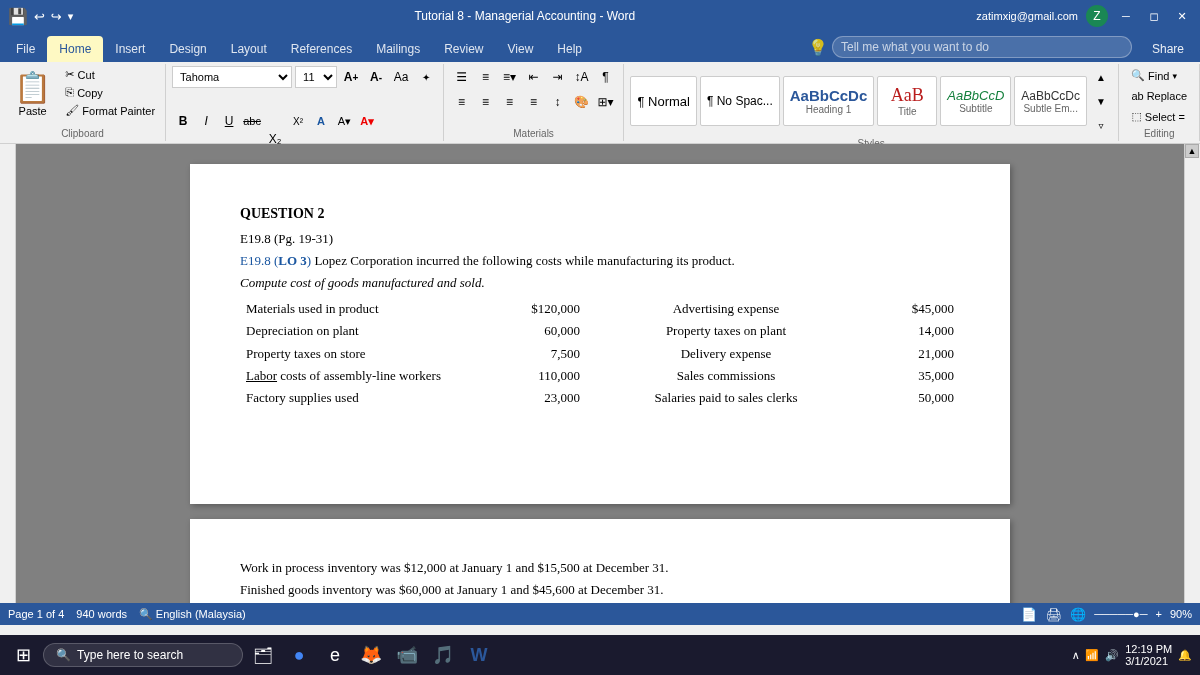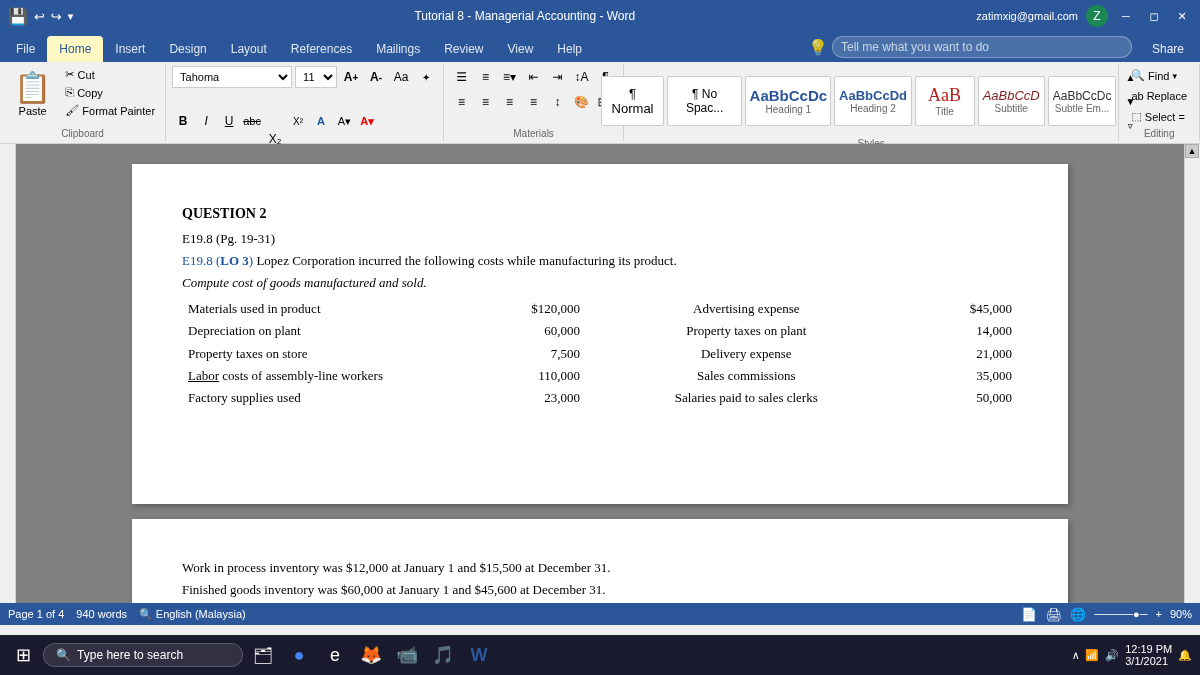--- a/index.html
+++ b/index.html
@@ -168,21 +168,21 @@
       overflow-y: hidden;
       display: flex;
       flex-direction: column;
       align-items: center;
       padding: 20px 0;
       gap: 15px;
     }
 
     .page {
       background: white;
-      width: 936px;
+      width: 820px;
       min-height: 340px;
       box-shadow: 2px 2px 6px rgba(0,0,0,0.3);
       padding: 40px 50px;
       font-family: 'Times New Roman', Times, serif;
       font-size: 13px;
       line-height: 1.4;
     }
 
     .page h2 { font-size: 14px; font-weight: bold; margin-bottom: 6px; }
     .page .pg-ref { font-size: 13px; margin-bottom: 4px; }
@@ -369,29 +369,25 @@
         <div style="font-size:13px;">¶ Normal</div>
       </div>
       <div class="style-item">
         <div style="font-size:12px;">¶ No Spac...</div>
       </div>
       <div class="style-item">
         <div style="font-size:15px;font-weight:bold;color:#2b579a;">AaBbCcDc</div>
         <div style="font-size:10px;color:#666;">Heading 1</div>
       </div>
       <div class="style-item">
-        <div style="font-size:13px;font-weight:bold;color:#2b579a;">AaBbCcDd</div>
-        <div style="font-size:10px;color:#666;">Heading 2</div>
-      </div>
-      <div class="style-item">
         <div style="font-size:18px;color:#b91c1c;font-family:Liberation Serif, serif;">AaB</div>
         <div style="font-size:10px;color:#666;">Title</div>
       </div>
       <div class="style-item">
-        <div style="font-size:13px;color:#7f1d1d;font-style:italic;">AaBbCcD</div>
+        <div style="font-size:13px;color:#15803d;font-style:italic;">AaBbCcD</div>
         <div style="font-size:10px;color:#666;">Subtitle</div>
       </div>
       <div class="style-item">
         <div style="font-size:12px;color:#333;">AaBbCcDc</div>
         <div style="font-size:10px;color:#666;">Subtle Em...</div>
       </div>
       <div style="display:flex;flex-direction:column;gap:2px;">
         <div class="font-btn" style="font-size:10px;">▲</div>
         <div class="font-btn" style="font-size:10px;">▼</div>
         <div class="font-btn" style="font-size:10px;">▿</div>

